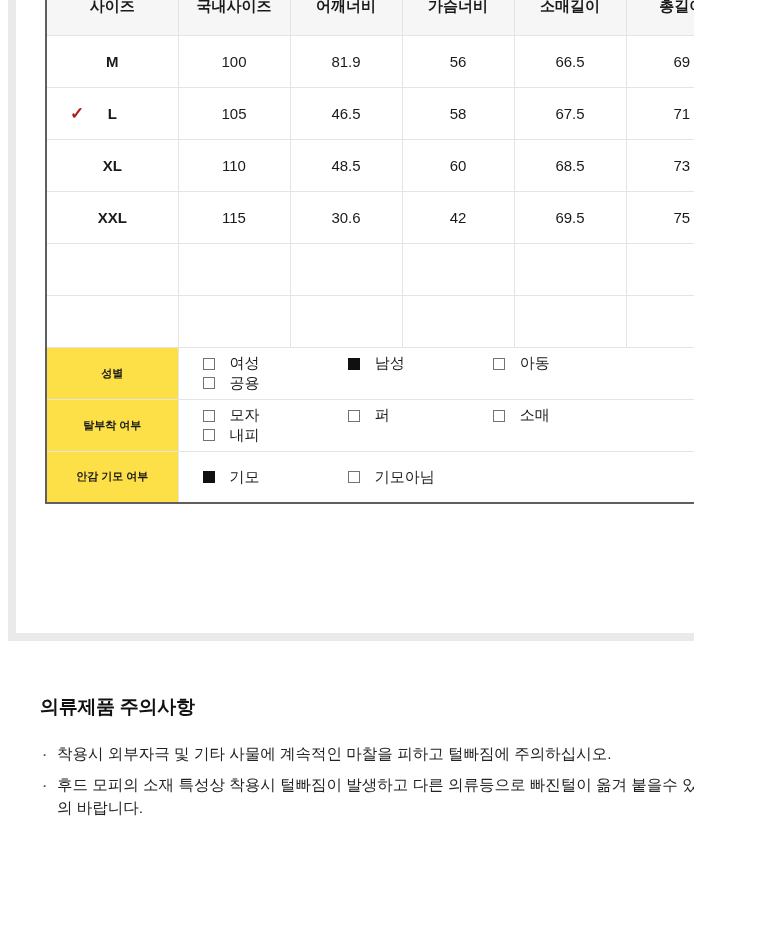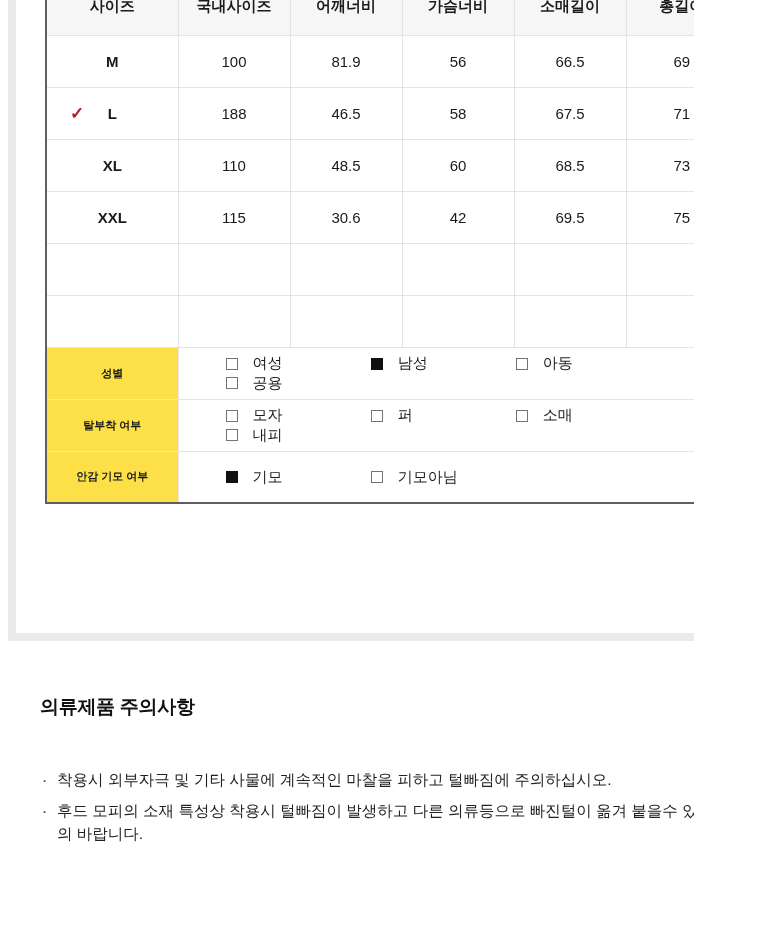--- a/index.html
+++ b/index.html
@@ -38,33 +38,33 @@
   td.c-size { font-weight: bold; position: relative; }
   td.c-dom  { font-weight: normal; }
   .rowmark {
     position: absolute; left: 23px; top: 50%; transform: translateY(-50%);
     color: #b21c1c; font-weight: bold; font-size: 17px;
     visibility: hidden;
   }
   .rowmark.checked { visibility: visible; }
 
   th.attr-label { background: #fde047; font-weight: bold; font-size: 11px; }
-  td.attr-content { text-align: left; padding-left: 47px; }
+  td.attr-content { text-align: left; padding-left: 24px; }
   .opt { display: inline-flex; align-items: center; width: 141px; vertical-align: middle; }
   .cb {
     width: 12px; height: 12px; flex: none;
     border: 1px solid #737373; background: #fff;
     display: inline-block; margin-right: 15px;
   }
   .cb.checked { background: #101010; border-color: #101010; }
   .opt-label { font-size: 15px; color: #1a1a1a; }
 
   .notice { position: absolute; left: 40px; top: 694px; width: 712px; }
   .notice h2 {
-    margin: 0 0 48px 0;
+    margin: 0 0 22px 0;
     font-size: 19px; font-weight: bold; color: #111; letter-spacing: -0.3px;
   }
   .notice ul { list-style: none; margin: 0; padding: 0; }
   .notice li {
     position: relative; padding-left: 17px; margin-bottom: 8px;
     font-size: 15.5px; line-height: 23px; color: #222;
   }
   .notice .dot { position: absolute; left: 2px; top: 0; color: #555; }
 </style>
 </head>
@@ -97,21 +97,21 @@
       <tr>
         <td class="c-size"><span>M</span></td>
         <td class="c-dom">100</td>
         <td>81.9</td>
         <td>56</td>
         <td>66.5</td>
         <td>69</td>
       </tr>
       <tr>
         <td class="c-size"><span class="rowmark checked">✓</span><span>L</span></td>
-        <td class="c-dom">188</td>
+        <td class="c-dom">105</td>
         <td>46.5</td>
         <td>58</td>
         <td>67.5</td>
         <td>71</td>
       </tr>
       <tr>
         <td class="c-size"><span>XL</span></td>
         <td class="c-dom">110</td>
         <td>48.5</td>
         <td>60</td>

